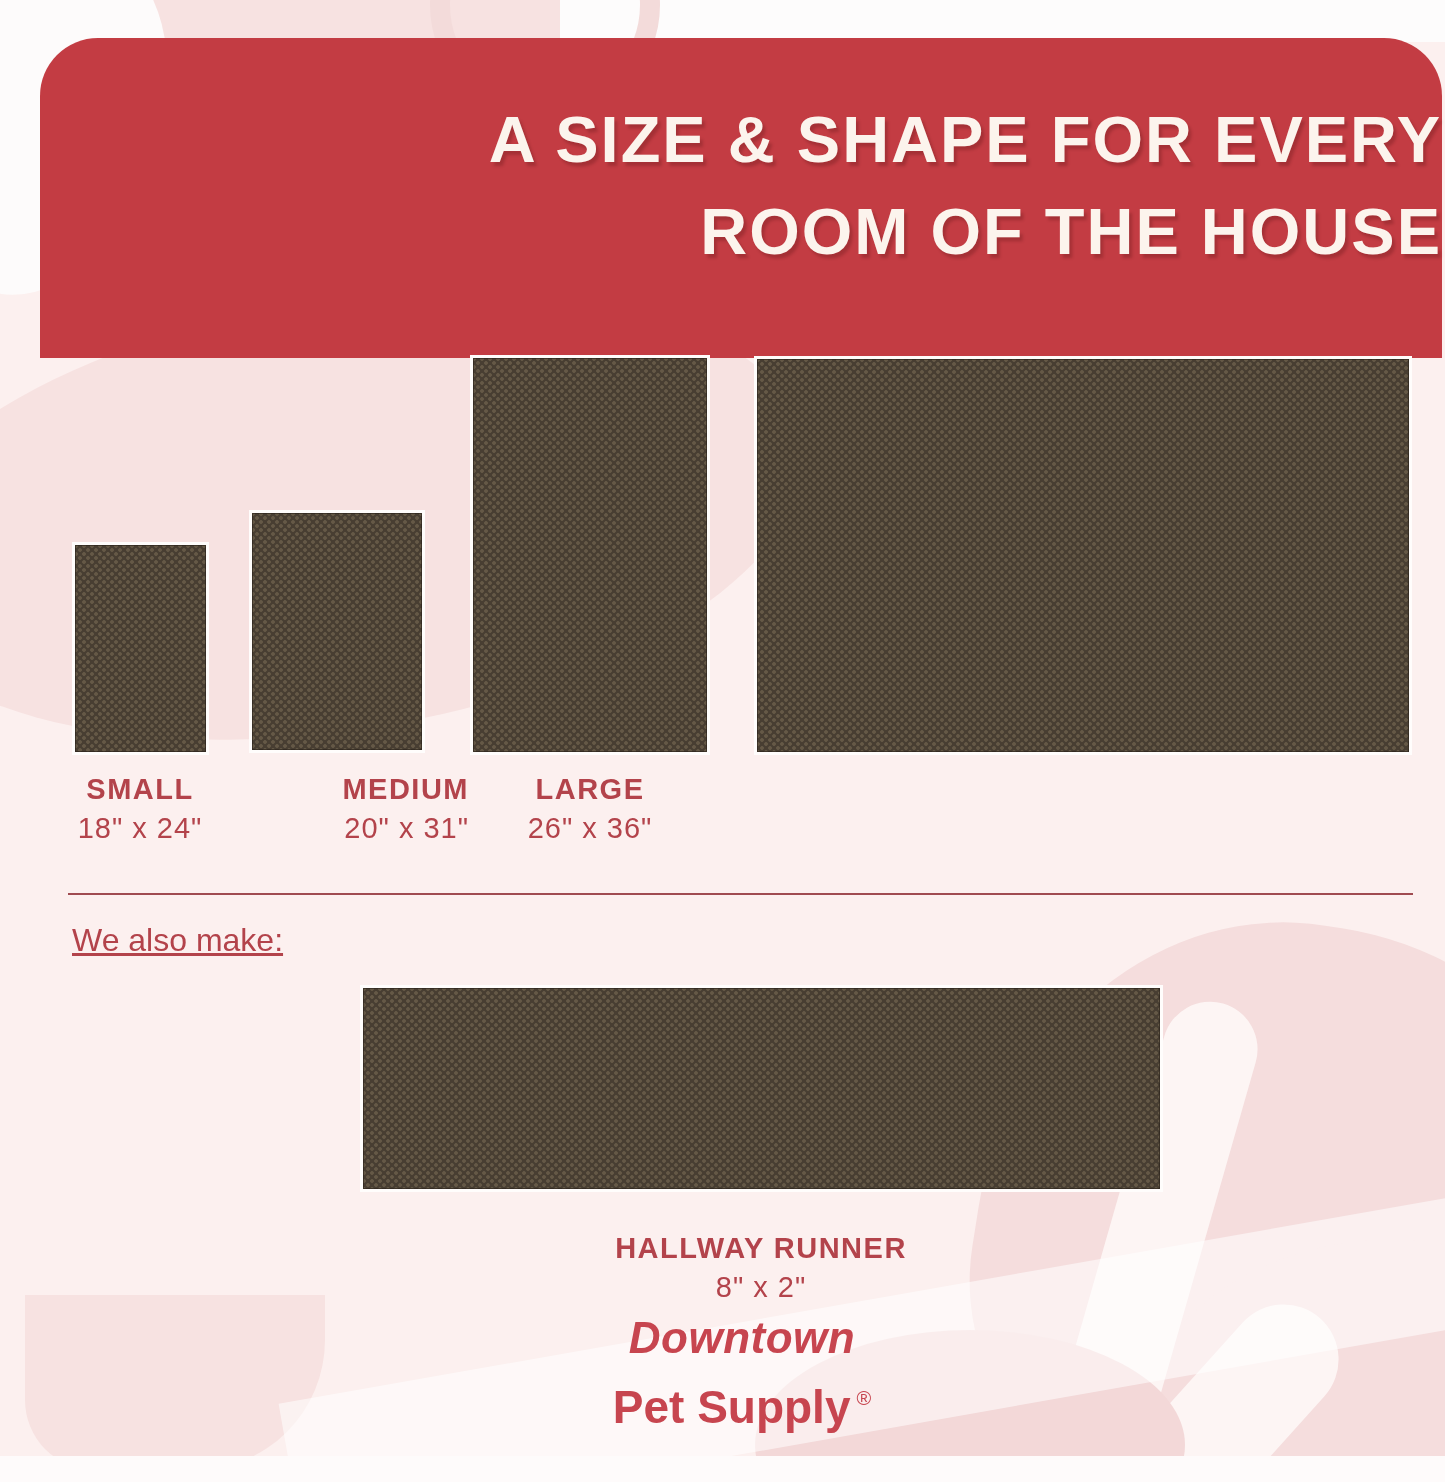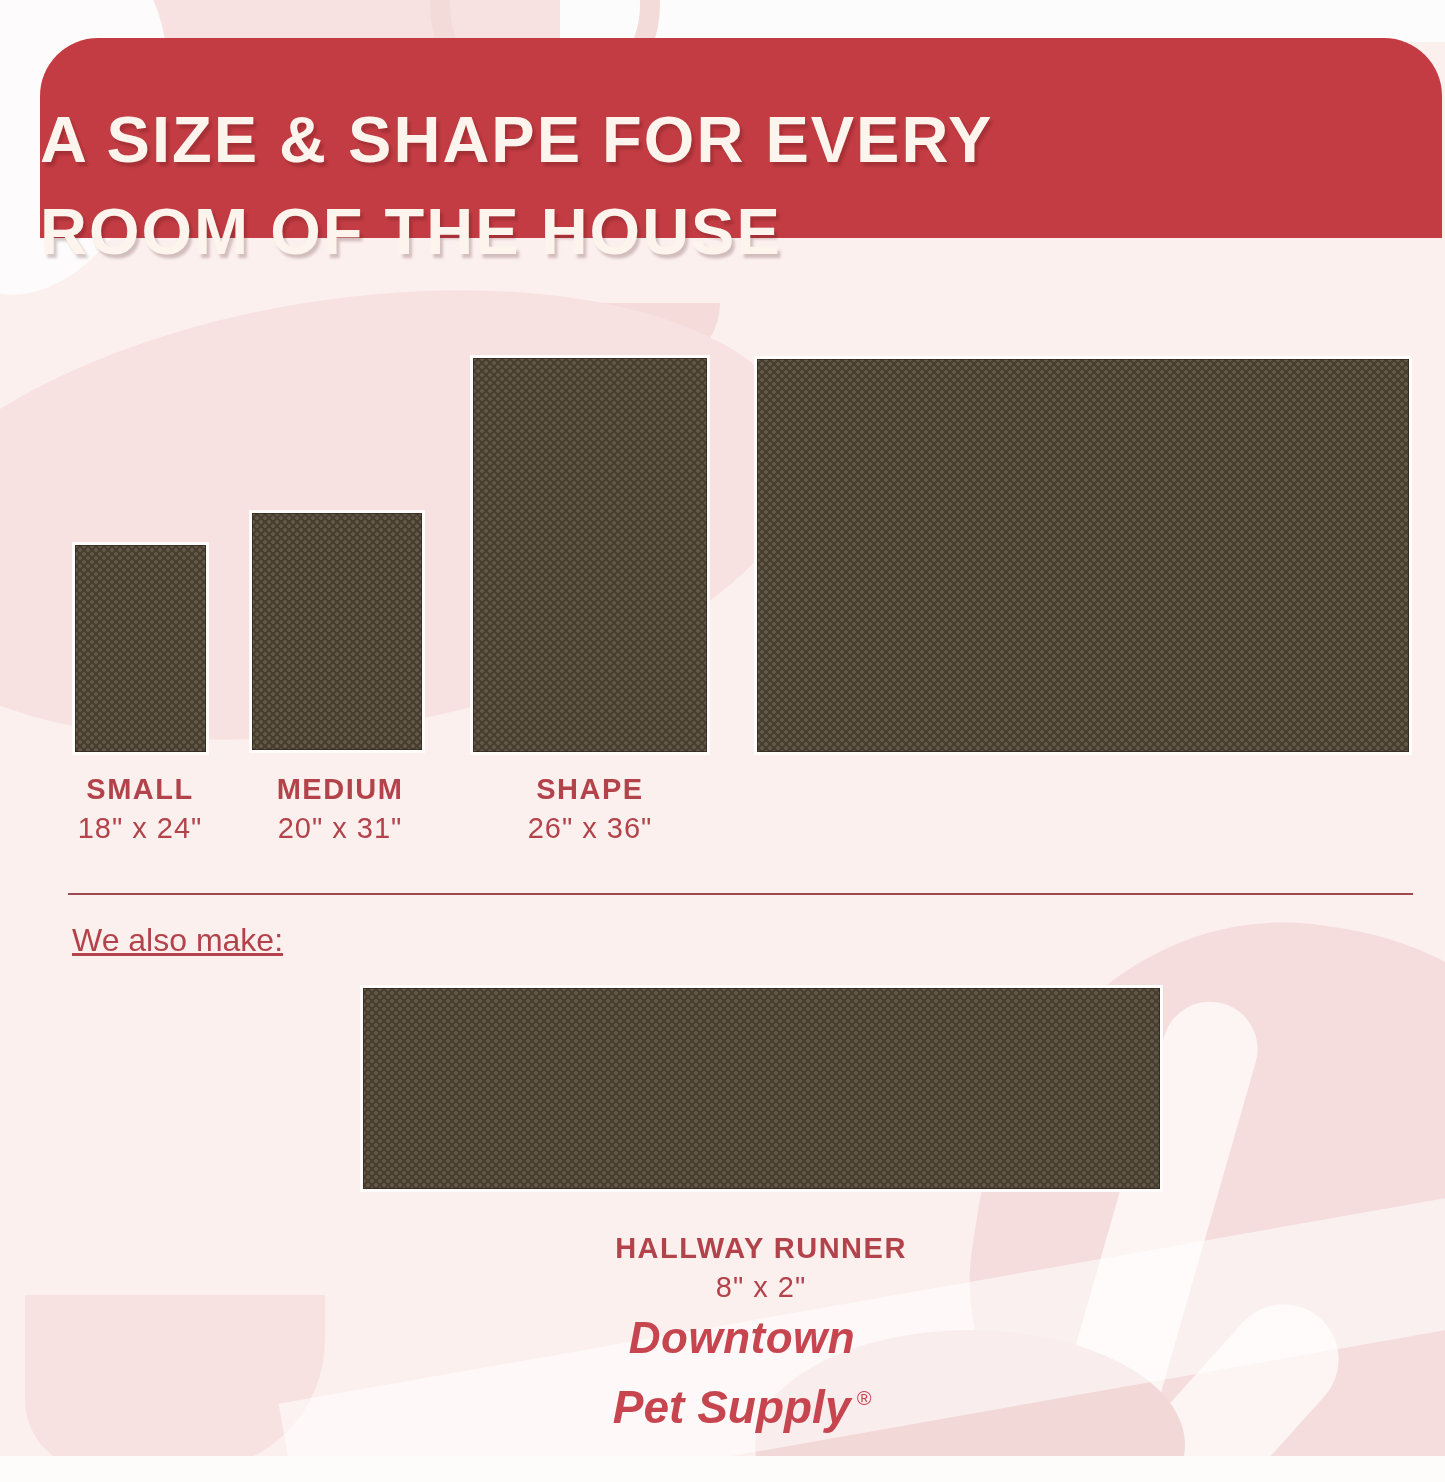--- a/index.html
+++ b/index.html
@@ -22,25 +22,25 @@
   .blob-right2{left:1130px;top:1240px;width:520px;height:420px;background:var(--blob-deep,#f5dddd);border-radius:50%;}
   .sband{left:1115px;top:995px;width:95px;height:440px;background:#fdf5f4;border-radius:60px;transform:rotate(16deg);}
   .sband2{left:1165px;top:1280px;width:110px;height:300px;background:#fdf5f4;border-radius:60px;transform:rotate(42deg);}
   .blob-bl{left:25px;top:1295px;width:300px;height:175px;background:var(--blob,#f7e2e1);border-radius:0 0 130px 70px;}
   .blob-bc{left:755px;top:1330px;width:430px;height:230px;background:#f3d8d8;border-radius:50%;}
   .band-logo{left:280px;top:1290px;width:1300px;height:130px;background:rgba(255,255,255,0.55);transform:rotate(-10deg);}
   .bottom-white{left:0;top:1456px;width:1445px;height:26px;background:#fefbfb;}
   
   .banner{
     position:absolute;z-index:2;
-    left:40px;top:38px;width:1402px;height:200px;
+    left:40px;top:38px;width:1402px;height:320px;
     background:var(--banner,#c33c43);
     border-radius:58px 58px 0 0;
     box-sizing:border-box;padding-top:56px;
-    text-align:left;
+    text-align:right;
   }
   .banner-line{
     color:var(--banner-text,#fcf4ed);
     font-size:65px;font-weight:700;letter-spacing:2px;
     line-height:92px;
     text-shadow:3px 4px 3px rgba(60,10,10,0.22);
   }
   
   .mat{
     position:absolute;z-index:2;
@@ -57,31 +57,31 @@
   .mat-small {left:75px; top:545px;width:131px;height:207px;}
   .mat-medium{left:252px;top:513px;width:170px;height:237px;}
   .mat-large {left:473px;top:358px;width:234px;height:394px;}
   .mat-xlarge{left:757px;top:359px;width:652px;height:393px;}
   .mat-runner{left:363px;top:988px;width:797px;height:201px;}
   
   .size-label{position:absolute;z-index:2;width:300px;text-align:center;color:var(--label,#b3434b);}
   .size-label .size-name{font-size:29px;font-weight:700;letter-spacing:1.5px;line-height:33px;}
   .size-label .size-dims{font-size:29px;font-weight:400;letter-spacing:1px;margin-top:6px;}
   .lbl-small {left:-10px;top:773px;}
-  .lbl-medium{left:190px;top:773px;}
+  .lbl-medium{left:169px;top:773px;text-align:right;}
   .lbl-large {left:440px;top:773px;}
   .lbl-xlarge{left:933px;top:773px;}
   .lbl-runner{left:611px;top:1232px;}
   
   .divider{position:absolute;z-index:2;left:68px;top:893px;width:1345px;height:2px;background:var(--divider,#a04b51);}
   .also-make{position:absolute;z-index:2;left:72px;top:922px;font-size:32px;color:var(--label,#b3434b);text-decoration:underline;}
   
   .brand{position:absolute;z-index:2;left:442px;top:1306px;width:600px;text-align:center;color:var(--brand,#c7454f);}
   .brand-top{font-size:44px;font-weight:800;font-style:italic;letter-spacing:0.5px;line-height:64px;}
-  .brand-bottom{font-size:46px;font-weight:600;font-style:italic;margin-top:4px;line-height:48px;}
+  .brand-bottom{font-size:46px;font-weight:600;margin-top:4px;line-height:48px;}
   .brand-bottom .reg{font-size:20px;font-weight:400;vertical-align:18px;margin-left:6px;}
 </style>
 </head>
 <body>
 
 <div class="canvas">
 
   <div class="decor strip-pink"></div>
   <div class="decor strip-white"></div>
   <div class="decor left-swirl"></div>
@@ -109,21 +109,21 @@
 
   <div class="size-label lbl-small">
     <div class="size-name">SMALL</div>
     <div class="size-dims">18" x 24"</div>
   </div>
   <div class="size-label lbl-medium">
     <div class="size-name">MEDIUM</div>
     <div class="size-dims">20" x 31"</div>
   </div>
   <div class="size-label lbl-large">
-    <div class="size-name">SHAPE</div>
+    <div class="size-name">LARGE</div>
     <div class="size-dims">26" x 36"</div>
   </div>
 
   <div class="divider"></div>
   <div class="also-make">We also make:</div>
 
   <div class="mat mat-runner"></div>
   <div class="size-label lbl-runner">
     <div class="size-name">HALLWAY RUNNER</div>
     <div class="size-dims">8" x 2"</div>

